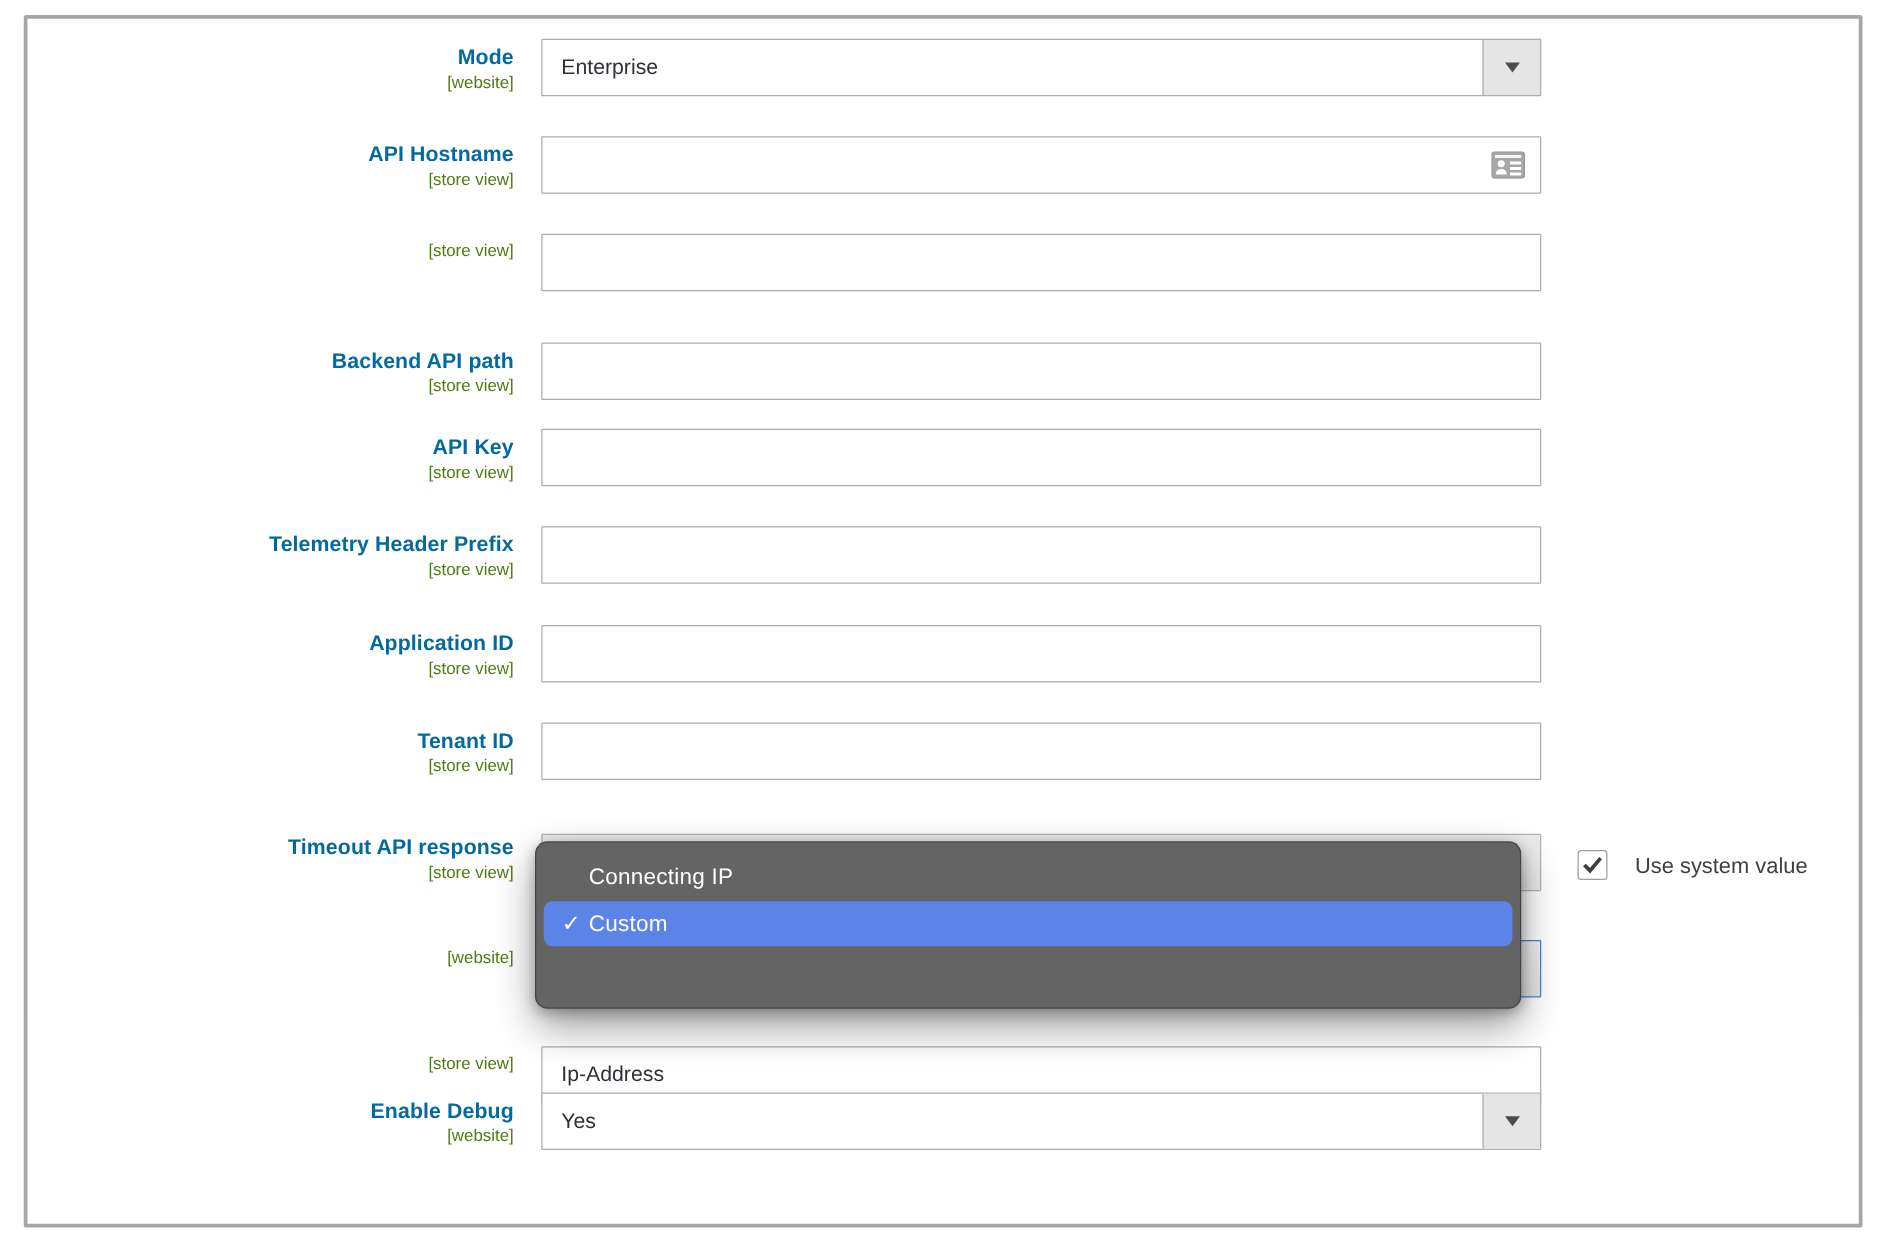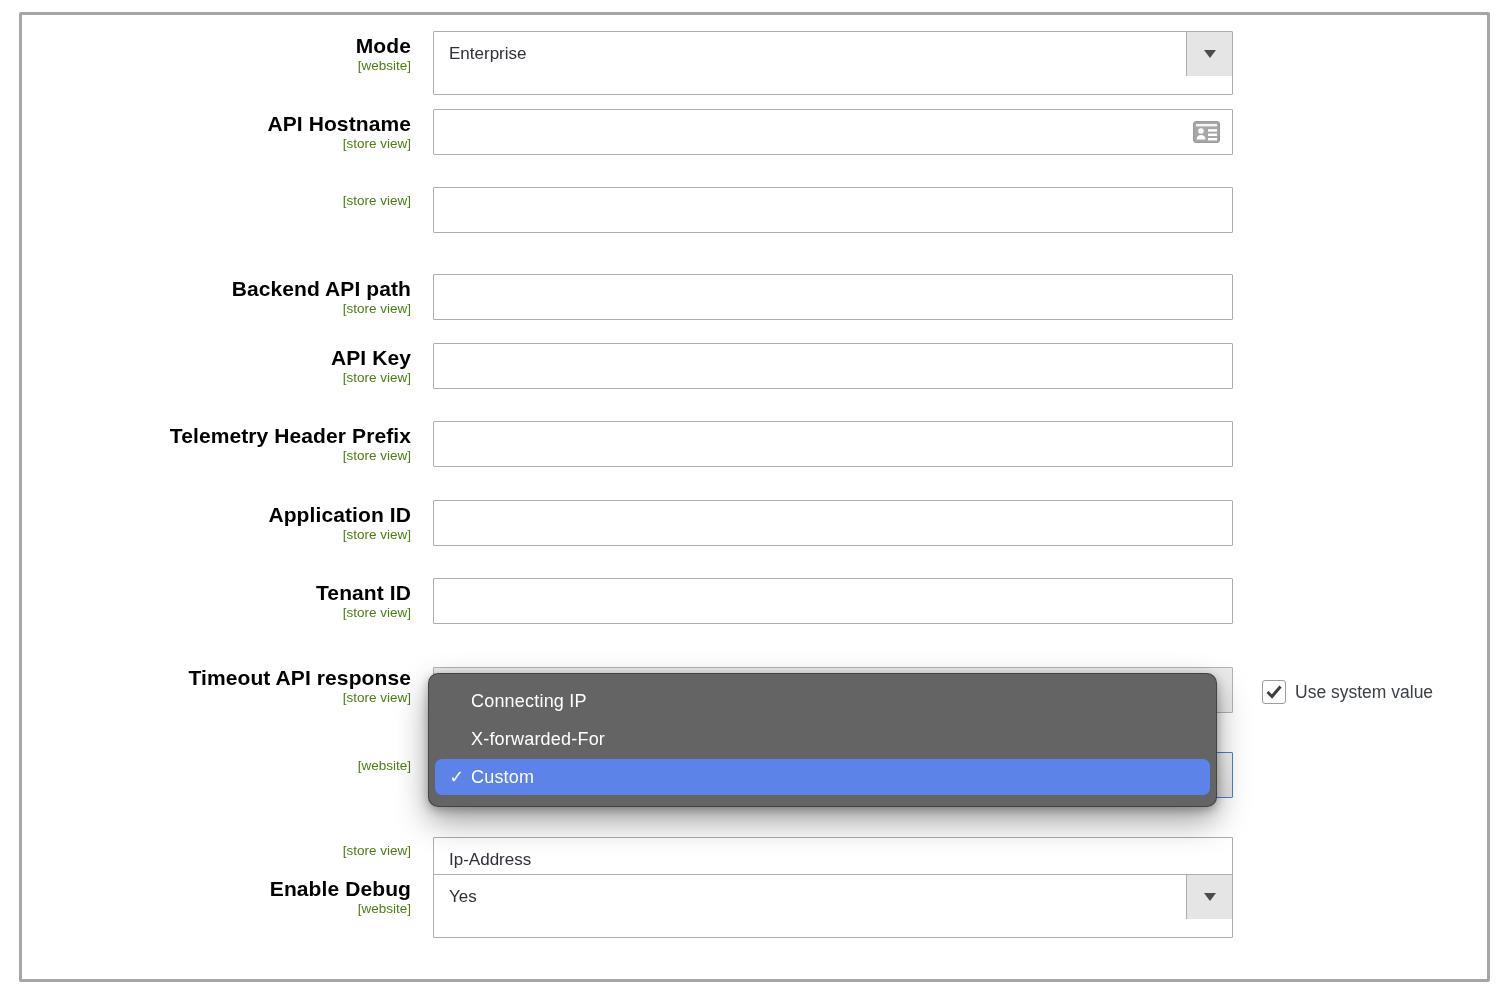--- a/index.html
+++ b/index.html
@@ -7,34 +7,34 @@
   body { font-family:"Liberation Sans","DejaVu Sans",sans-serif; position:relative; }
 
   .page-frame {
     position:absolute; left:19px; top:12px; width:1471px; height:970px;
     border:3px solid #a6a6a6; border-radius:2px; background:#ffffff;
   }
 
   
   .row { position:absolute; left:0; width:1504px; height:46px; }
   .labels { position:absolute; left:40px; top:4px; width:371px; text-align:right; }
-  .lbl-main { font-size:21px; font-weight:700; color:#000000; line-height:21px; letter-spacing:0.1px; }
+  .lbl-main { font-size:17px; font-weight:700; color:#0369a1; line-height:21px; letter-spacing:0.1px; }
   .lbl-scope { font-size:13.5px; font-weight:400; color:#4d7c0f; line-height:19px; }
 
   .field { position:absolute; left:433px; top:0; width:800px; height:46px; }
 
   .text-input {
     width:100%; height:46px; border:1px solid #adadad; background:#fff;
     font-family:inherit; font-size:17px; color:#2e3138; padding:0 44px 0 15px;
     border-radius:1px; outline:none;
   }
   .text-input.plain { padding-right:29px; }
 
   .sel {
-    position:relative; width:100%; height:64px; border:1px solid #adadad;
+    position:relative; width:100%; height:46px; border:1px solid #adadad;
     background:#fff; border-radius:1px; cursor:pointer;
   }
   .sel-value {
     position:absolute; left:15px; top:0; height:44px; line-height:44px;
     font-size:17px; color:#2e3138;
   }
   .sel-btn {
     position:absolute; right:0; top:0; width:46px; height:44px;
     background:#e5e5e5; border-left:1px solid #adadad;
     display:flex; align-items:center; justify-content:center;
@@ -51,21 +51,21 @@
     border:1px solid #4a80d4; background:linear-gradient(#f2f2f2,#e6e6e6);
     border-radius:1px;
   }
 
   
   .use-default { position:absolute; left:1262px; top:13px; display:flex; align-items:center; }
   .checkbox {
     width:24px; height:24px; border:1px solid #9d9d9d; border-radius:3px; background:#fff;
     display:flex; align-items:center; justify-content:center; cursor:pointer;
   }
-  .use-default-label { margin-left:9px; font-size:17.5px; color:#3c4045; }
+  .use-default-label { margin-left:22px; font-size:17.5px; color:#3c4045; }
 
   
   .input-icon { position:absolute; right:13px; top:12px; width:27px; height:22px; }
 
   
   .popup {
     position:absolute; left:428px; top:673px; width:789px; height:134px;
     background:#646464; border-radius:10px; z-index:10;
     border:1px solid rgba(40,40,40,0.55);
     box-shadow:0 14px 32px rgba(0,0,0,0.38), 0 3px 10px rgba(0,0,0,0.28);
@@ -229,18 +229,17 @@
       <span class="sel-value">Yes</span>
       <span class="sel-btn">
         <span class="caret-down"></span>
       </span>
     </div>
   </div>
 </div>
 
 <div class="popup">
   <div class="popup-option">Connecting IP</div>
-  <div class="popup-option">X-forwarded-For</div>
   <div class="popup-option selected">
     <span class="popup-check">✓</span>
     <span>Custom</span>
   </div>
 </div>
 
 </body></html>

